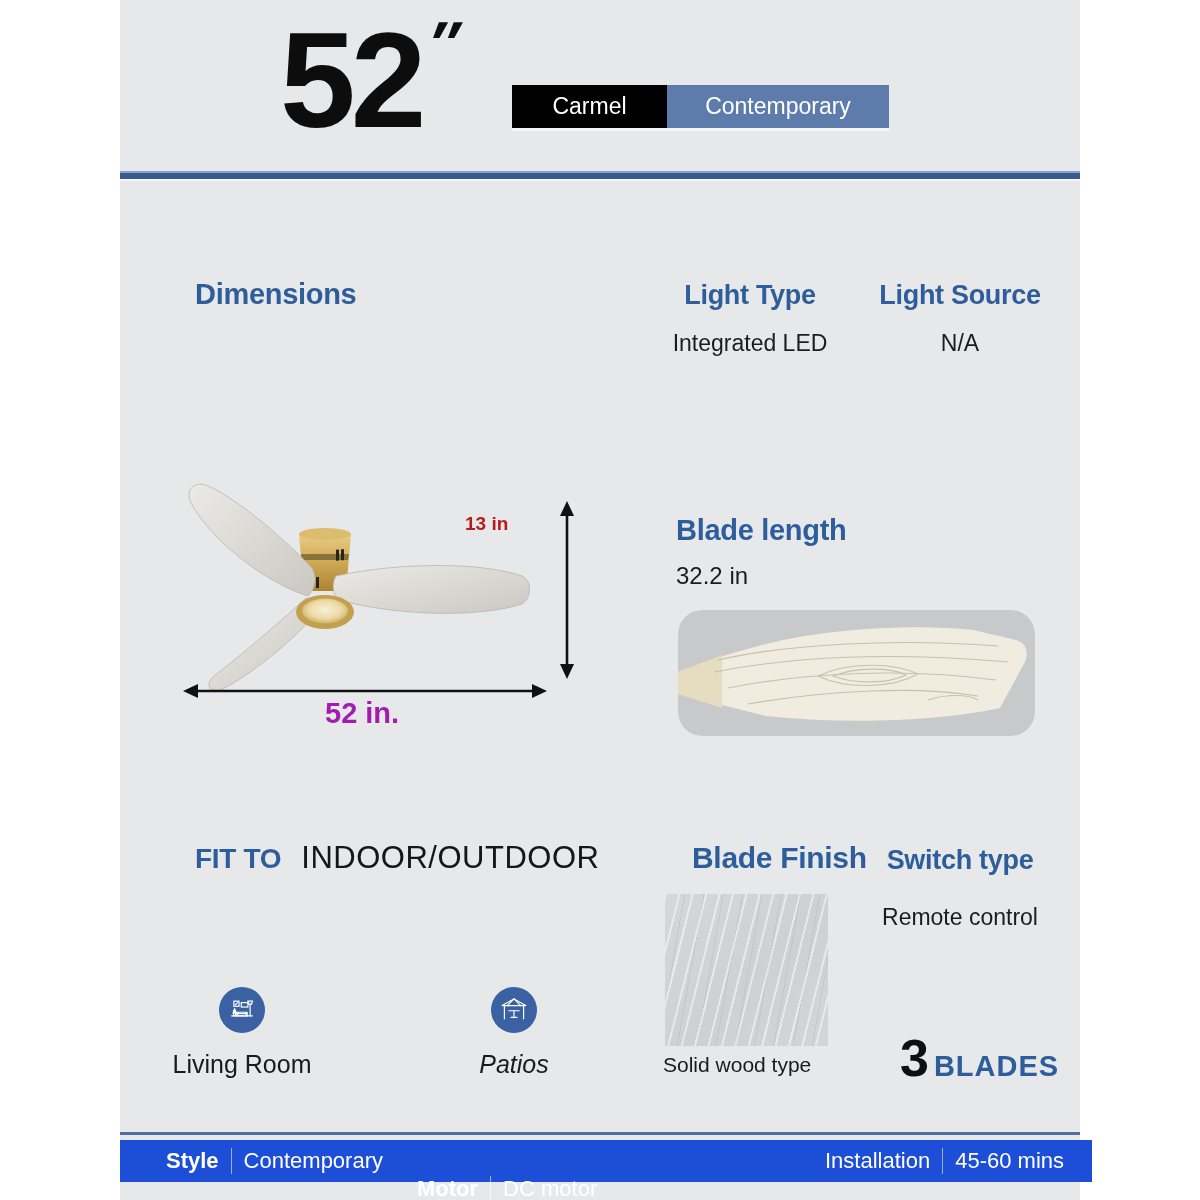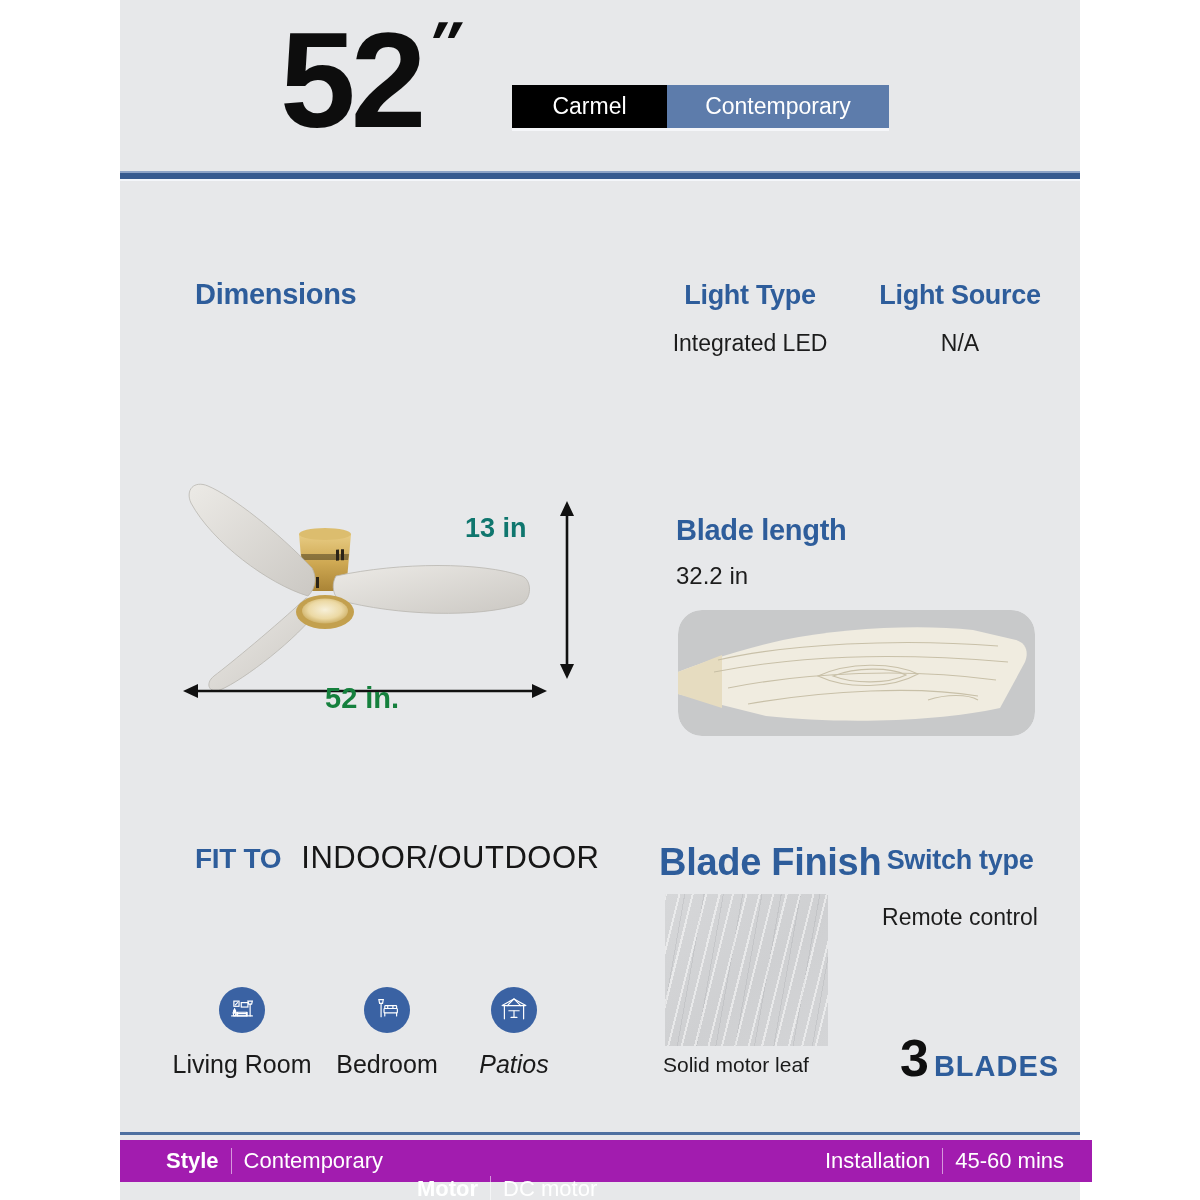--- a/index.html
+++ b/index.html
@@ -27,57 +27,57 @@
   .h-dimensions{left:75px;top:278px;font-size:29px;}
   .col-light-type{left:548px;top:280px;width:164px;text-align:center;}
   .col-light-source{left:752px;top:280px;width:176px;text-align:center;}
   .col-title{font-size:27px;}
   .col-value{margin-top:19px;font-size:23px;}
 
   
   .fan-svg{left:40px;top:470px;}
   .arrow-v{left:434px;top:500px;}
   .arrow-h{left:62px;top:678px;}
-  .dim-height{left:345px;top:513px;font-size:27px;font-weight:bold;color:#0f766e;}
-  .dim-width{left:205px;top:682px;font-size:29px;font-weight:bold;color:#15803d;}
+  .dim-height{left:345px;top:513px;font-size:19px;font-weight:bold;color:#b91c1c;}
+  .dim-width{left:205px;top:697px;font-size:29px;font-weight:bold;color:#a21caf;}
 
   .h-blade-length{left:556px;top:514px;font-size:29px;}
   .blade-length-value{left:556px;top:562px;font-size:24px;}
   .blade-image{left:558px;top:610px;}
 
   
   .fit-row{left:75px;top:840px;display:flex;align-items:baseline;gap:20px;}
   .fit-title{font-size:28px;}
   .fit-value{font-size:31px;color:#161616;letter-spacing:0.5px;}
 
   .room{position:absolute;width:140px;text-align:center;}
   .room-circle{width:46px;height:46px;border-radius:50%;background:#3a62a3;margin:0 auto;display:flex;align-items:center;justify-content:center;}
   .room-label{margin-top:17px;font-size:25px;color:#1a1a1a;}
   .room-living{left:52px;top:987px;text-align:center;}
   .room-bedroom{left:197px;top:987px;}
   .room-patio{left:324px;top:987px;font-style:italic;}
 
-  .h-blade-finish{left:539px;top:841px;font-size:38px;}
+  .h-blade-finish{left:572px;top:841px;font-size:30px;}
   .finish-swatch{left:545px;top:894px;width:163px;height:152px;
     background:
       repeating-linear-gradient(104deg, rgba(255,255,255,0.5) 0 2px, rgba(0,0,0,0) 2px 13px),
       repeating-linear-gradient(100deg, rgba(160,162,166,0.25) 0 1px, rgba(0,0,0,0) 1px 19px),
       linear-gradient(135deg,#d6d7d9 0%,#cfd0d2 55%,#d4d5d7 100%);}
   .finish-caption{left:543px;top:1053px;font-size:21px;color:#1a1a1a;}
 
   .col-switch{left:752px;top:845px;width:176px;text-align:center;}
   .switch-value{margin-top:28px;font-size:23px;}
 
   .blades-box{left:780px;top:1032px;display:flex;align-items:baseline;gap:5px;}
   .blades-count{font-size:52px;font-weight:bold;color:#0f0f0f;line-height:1;}
   .blades-label{font-size:29px;font-weight:bold;color:#2e5d9b;letter-spacing:1px;}
 
   
   .footer-rule{left:0;top:1132px;width:960px;height:3px;background:#4e6fa0;}
-  .footer-bar{left:0;top:1140px;width:972px;height:42px;background:#a21caf;}
+  .footer-bar{left:0;top:1140px;width:972px;height:42px;background:#1d4ed8;}
   .footer-group{position:absolute;top:0;height:42px;display:flex;align-items:center;gap:12px;color:#ffffff;font-size:22px;}
   .footer-group .lbl{font-weight:bold;}
   .footer-group .lbl.regular{font-weight:normal;}
   .footer-sep{width:1px;height:26px;background:rgba(255,255,255,0.55);}
   .fg-1{left:46px;} .fg-2{left:297px;margin-top:28px;} .fg-3{left:522px;} .fg-4{left:705px;}
 </style>
 </head>
 <body>
 
 <div id="stage">
@@ -197,55 +197,40 @@
           <line x1="34" y1="15" x2="34" y2="31"></line>
           <path d="M31,11 h6 l-1,4 h-4 z"></path>
           <path d="M13,22 c-2,2 -2,4 0,5 M13,22 c2,2 2,4 0,5 M13,21 v6"></path>
           <path d="M11,27 h4 l-1,4 h-2 z"></path>
           <line x1="9" y1="31" x2="37" y2="31"></line>
         </svg>
       </div>
       <div class="room-label">Living Room</div>
     </div>
 
-    <div class="room room-bedroom">
-      <div class="room-circle">
-        <svg width="34" height="34" viewBox="0 0 46 46" fill="none" stroke="#ffffff" stroke-width="1.6" stroke-linecap="round">
-          <path d="M12,9 h6 l-1,5 h-4 z"></path>
-          <line x1="15" y1="14" x2="15" y2="32"></line>
-          <rect x="20" y="17" width="16" height="4" rx="1"></rect>
-          <line x1="24" y1="17" x2="24" y2="21"></line>
-          <line x1="31" y1="17" x2="31" y2="21"></line>
-          <rect x="19" y="21" width="18" height="6" rx="1"></rect>
-          <line x1="20" y1="27" x2="20" y2="31"></line>
-          <line x1="36" y1="27" x2="36" y2="31"></line>
-        </svg>
-      </div>
-      <div class="room-label">Bedroom</div>
-    </div>
 
     <div class="room room-patio">
       <div class="room-circle">
         <svg width="34" height="34" viewBox="0 0 46 46" fill="none" stroke="#ffffff" stroke-width="1.6" stroke-linecap="round">
           <path d="M23,8 L7,17 M23,8 L39,17"></path>
           <line x1="8" y1="17" x2="38" y2="17"></line>
           <path d="M23,8 L14,17 M23,8 L32,17"></path>
           <line x1="10" y1="17" x2="10" y2="35"></line>
           <line x1="36" y1="17" x2="36" y2="35"></line>
           <line x1="16" y1="24" x2="30" y2="24"></line>
           <line x1="23" y1="24" x2="23" y2="33"></line>
           <line x1="19" y1="33" x2="27" y2="33"></line>
         </svg>
       </div>
       <div class="room-label">Patios</div>
     </div>
 
     <div class="abs h-blue h-blade-finish">Blade Finish</div>
     <div class="abs finish-swatch"></div>
-    <div class="abs finish-caption">Solid motor leaf</div>
+    <div class="abs finish-caption">Solid wood type</div>
 
     <div class="abs col-switch">
       <div class="h-blue col-title">Switch type</div>
       <div class="val switch-value">Remote control</div>
     </div>
 
     <div class="abs blades-box">
       <span class="blades-count">3</span>
       <span class="blades-label">BLADES</span>
     </div>

